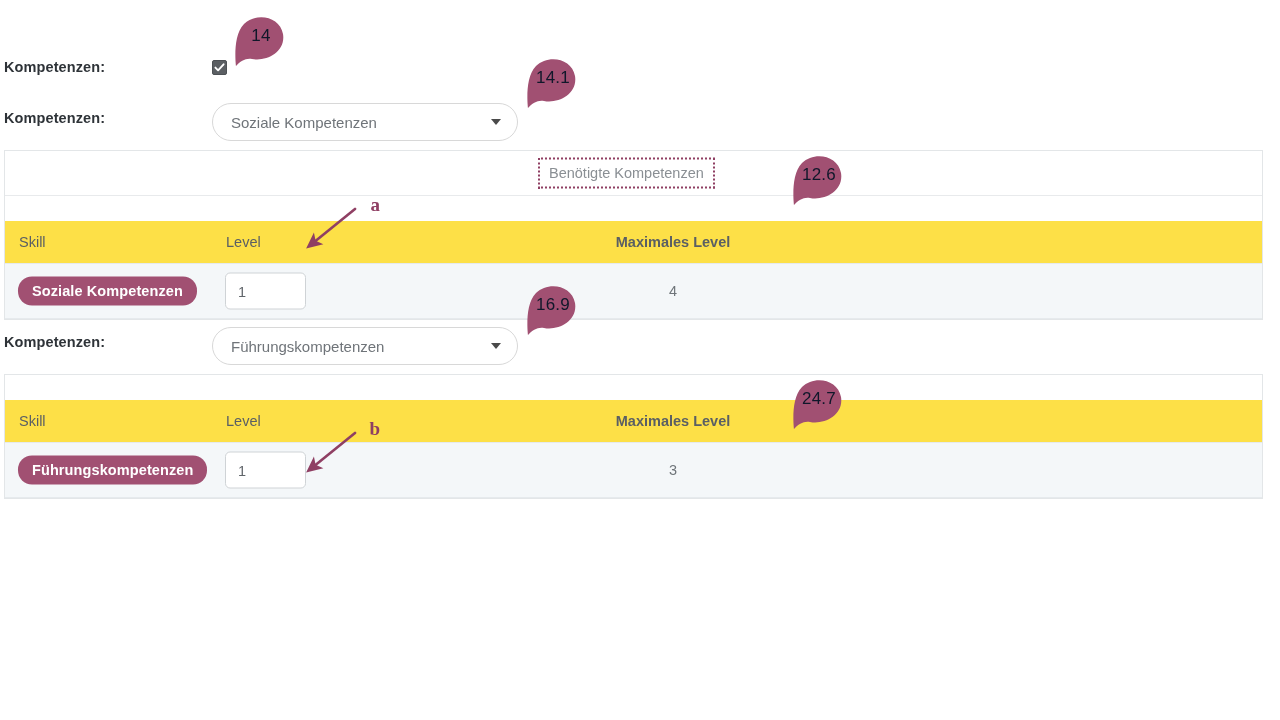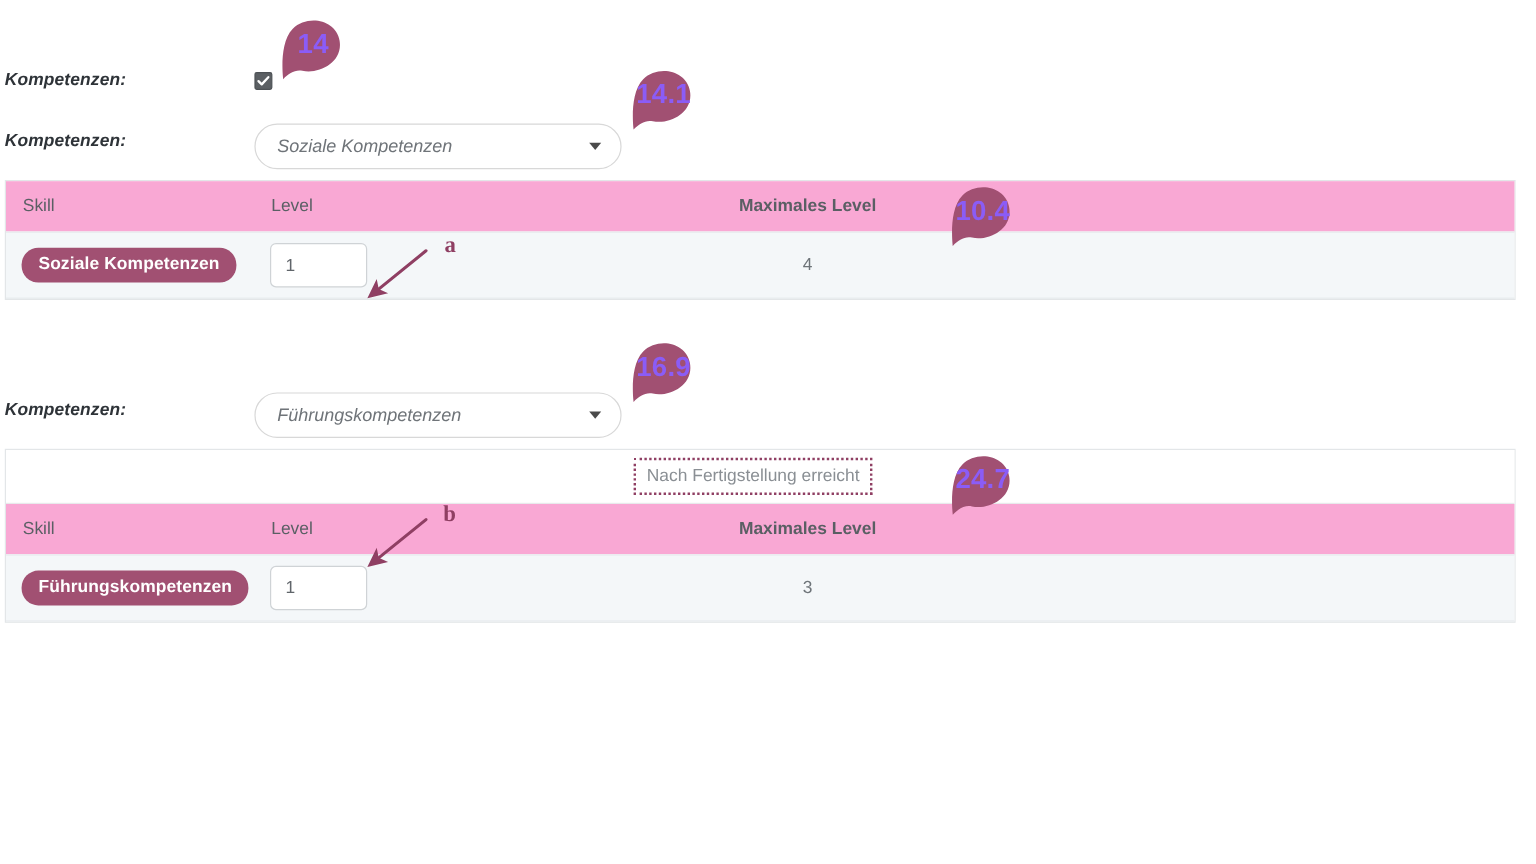--- a/index.html
+++ b/index.html
@@ -17,21 +17,20 @@
   }
 
   
   .form-row {
     position: absolute;
     left: 0;
     width: 1152px;
     height: 30px;
     display: flex;
     align-items: center;
-    font-style: italic;
   }
   .form-label {
     position: absolute;
     left: 4px;
     font-size: 14.5px;
     color: #2e3338;
     font-weight: 600;
     letter-spacing: .1px;
     white-space: nowrap;
   }
@@ -87,21 +86,22 @@
   }
   .tbl-caption-row {
     position: relative;
     height: 44px;
     background: #ffffff;
     border-bottom: 1px solid #e8eaec;
   }
   .tbl-head-row {
     position: relative;
     height: 42px;
-    background: #f9a8d4;
+    background: #fde047;
+    margin-top: 25px;
   }
   .tbl-body-row {
     position: relative;
     height: 54px;
     background: #f4f7f9;
     border-top: 1px solid #e6eaed;
     border-bottom: 1px solid #e6eaed;
   }
   .th {
     position: absolute;
@@ -182,23 +182,23 @@
   }
   .pin svg { position: absolute; left: 0; top: 0; }
   .pin .pin-label {
     position: absolute;
     left: 0; top: 0;
     width: 56px;
     height: 44px;
     display: flex;
     align-items: center;
     justify-content: center;
-    color: #8b5cf6;
-    font-size: 23px;
-    font-weight: 700;
+    color: #0f172a;
+    font-size: 17px;
+    font-weight: 400;
     letter-spacing: .2px;
     padding-left: 6px;
     box-sizing: border-box;
     pointer-events: none;
   }
 
   
   .arrow-anno {
     position: absolute;
     width: 80px;
@@ -229,20 +229,23 @@
 
 <div class="form-row" style="top:103px;">
   <span class="form-label">Kompetenzen:</span>
   <span class="select-pill" style="left:212px; top:0px;">
     <span class="sel-text">Soziale Kompetenzen</span>
     <span class="caret"></span>
   </span>
 </div>
 
 <div class="skill-table" style="top:150px;">
+  <div class="tbl-caption-row">
+    <span class="caption-chip" style="left:533px;">Benötigte Kompetenzen</span>
+  </div>
   <div class="tbl-head-row">
     <span class="th th-skill">Skill</span>
     <span class="th th-level">Level</span>
     <span class="th th-max">Maximales Level</span>
   </div>
   <div class="tbl-body-row">
     <span class="skill-badge">Soziale Kompetenzen</span>
     <span class="level-input">1</span>
     <span class="max-value">4</span>
   </div>
@@ -271,35 +274,32 @@
   <svg width="56" height="56" viewBox="0 0 56 56">
     <path d="M6,52 C6,52 2,22 14,10 C26,-2 50,2 53,20 C56,38 36,48 22,45 C16,43.8 10.5,47 6,52 Z" fill="#a15072"></path>
   </svg>
   <span class="pin-label">14.1</span>
 </div>
 
 <div class="pin" style="left:788px; top:153px;">
   <svg width="56" height="56" viewBox="0 0 56 56">
     <path d="M6,52 C6,52 2,22 14,10 C26,-2 50,2 53,20 C56,38 36,48 22,45 C16,43.8 10.5,47 6,52 Z" fill="#a15072"></path>
   </svg>
-  <span class="pin-label">10.4</span>
+  <span class="pin-label">12.6</span>
 </div>
 
 <div class="form-row" style="top:327px;">
   <span class="form-label">Kompetenzen:</span>
   <span class="select-pill" style="left:212px; top:0px;">
     <span class="sel-text">Führungskompetenzen</span>
     <span class="caret"></span>
   </span>
 </div>
 
 <div class="skill-table" style="top:374px;">
-  <div class="tbl-caption-row">
-    <span class="caption-chip" style="left:523px;">Nach Fertigstellung erreicht</span>
-  </div>
   <div class="tbl-head-row">
     <span class="th th-skill">Skill</span>
     <span class="th th-level">Level</span>
     <span class="th th-max">Maximales Level</span>
   </div>
   <div class="tbl-body-row">
     <span class="skill-badge">Führungskompetenzen</span>
     <span class="level-input">1</span>
     <span class="max-value">3</span>
   </div>

